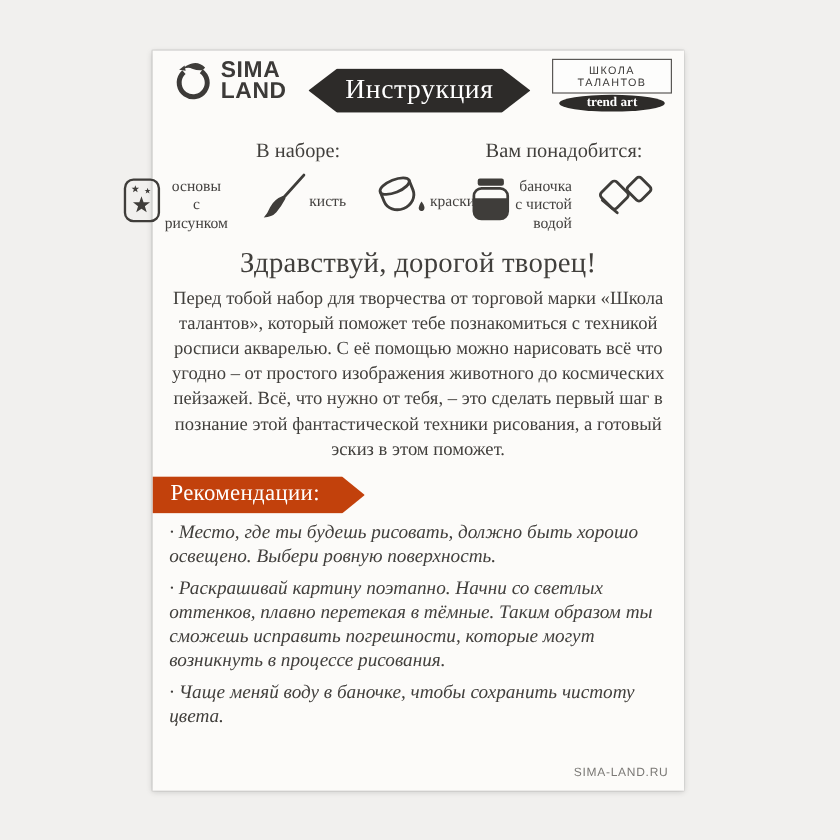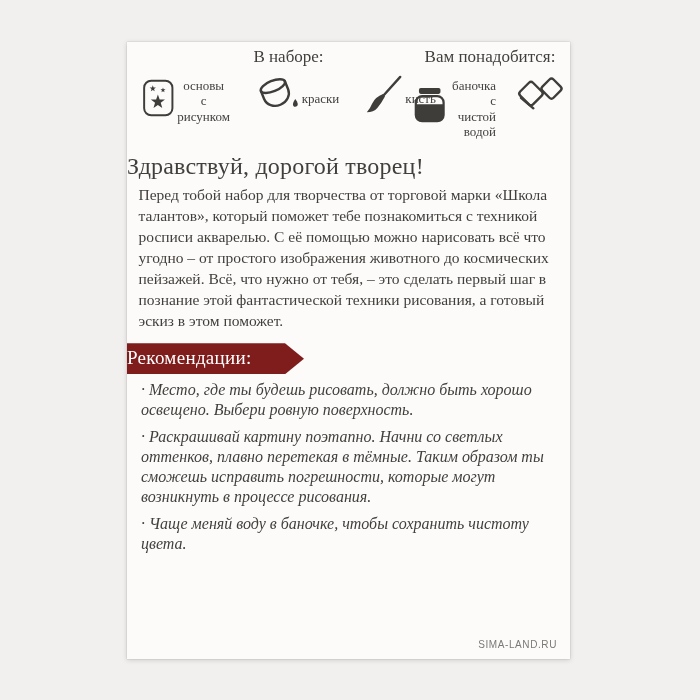--- a/index.html
+++ b/index.html
@@ -36,93 +36,111 @@
     background:#fdfdfc;
   }
   .school-sub {
     margin:1px auto 0; width:88px; height:14px; background:#2d2b29; color:#fff;
     font-size:11px; line-height:13px; font-weight:bold;
     border-radius:50% / 100%;
     border-top-left-radius:50% 50%; border-top-right-radius:50% 50%;
     border-bottom-left-radius:50% 50%; border-bottom-right-radius:50% 50%;
   }
   
-  .kit-row { display:flex; margin-top:5px;padding-left:40px; }
+  .kit-row { display:flex; margin-top:16px; }
   .kit-col { text-align:center; }
   .kit-col.left  { width:243px; }
   .kit-col.right { width:200px; }
   .kit-title { font-size:17px; margin-bottom:6px; }
   .icons { display:flex; justify-content:center; align-items:flex-start; }
   .kit-col.left  .icons { gap:24px; }
   .kit-col.right .icons { gap:16px;text-align:right; }
   figure { margin:0; display:flex; flex-direction:row; align-items:center; }
   figure svg { display:block; }
   figcaption {
     margin-top:5px; font-size:13px; line-height:1.18; white-space:pre-line; color:#444240;
   }
   
-  .intro { margin-top:14px; }
+  .intro { text-align:center; margin-top:14px; }
   .intro h1 { margin:0; font-size:24px; font-weight:normal; letter-spacing:0.2px; }
   .intro p  { margin:4px auto 0; width:420px; font-size:15.5px; line-height:21px; }
   
   .rec-banner {
-    margin-top:12px; width:177px; height:31px; background:#7f1d1d; color:#fff;
-    font-size:19px; line-height:30px; letter-spacing:0.3px;
+    margin-top:12px; width:177px; height:31px; background:#c2410c; color:#fff;
+    font-size:19px; line-height:30px; padding-left:15px; letter-spacing:0.3px;
     clip-path:polygon(0 0, calc(100% - 19px) 0, 100% 50%, calc(100% - 19px) 100%, 0 100%);
   }
   .bullets { padding:6px 14px 0 14px; }
   .bullets p { margin:0 0 7px 0; font-size:16px; line-height:20px;font-style:italic; }
   .bullets .b { margin-right:4px; }
   .bullets p:nth-child(2) { }
   .bullets p:nth-child(3) { margin-bottom:9px; }
   .site {
     position:absolute; right:13px; bottom:9px;
     font-family:"Liberation Sans", sans-serif; font-size:10px; letter-spacing:0.6px; color:#7b7976;
   }
   .ink-stroke { stroke:#3f3d3a; fill:none; stroke-width:2.5; stroke-linecap:round; stroke-linejoin:round; }
   .ink-fill { fill:#3f3d3a; stroke:none; }
 </style>
 </head>
 <body>
 
 <div class="card">
 
+  <div class="hdr">
+    <div class="brand">
+      <svg width="36" height="36" viewBox="0 0 40 40">
+        <circle cx="20" cy="21" r="13" fill="none" stroke="#3c3a38" stroke-width="4.6" stroke-dasharray="64 18" transform="rotate(-55 20 21)"></circle>
+        <path d="M31,7 Q25,1 18,3.5 Q13,5 11,8 Q16,6.5 19,8 Q24,10 28,9.5 Q30,9 31,7 Z" class="ink-fill"></path>
+        <path d="M12,5 L7,9 L13,10 Z" class="ink-fill"></path>
+      </svg>
+      <div class="brand-text">SIMA
+LAND</div>
+    </div>
+
+    <div class="instr-banner">Инструкция</div>
+
+    <div class="school">
+      <div class="school-box">ШКОЛА ТАЛАНТОВ</div>
+      <div class="school-sub">trend art</div>
+    </div>
+  </div>
 
   <div class="kit-row">
     <div class="kit-col left">
       <div class="kit-title">В наборе:</div>
       <div class="icons">
         <figure>
           <svg width="38" height="46" viewBox="0 0 44 52">
             <rect x="4" y="4" width="36" height="44" rx="9" class="ink-stroke" stroke-width="3"></rect>
             <g class="ink-fill">
               <polygon transform="translate(15,14) scale(0.42)" points="0,-10 2.35,-3.24 9.51,-3.09 3.8,1.24 5.88,8.09 0,4 -5.88,8.09 -3.8,1.24 -9.51,-3.09 -2.35,-3.24"></polygon>
               <polygon transform="translate(28,16) scale(0.34)" points="0,-10 2.35,-3.24 9.51,-3.09 3.8,1.24 5.88,8.09 0,4 -5.88,8.09 -3.8,1.24 -9.51,-3.09 -2.35,-3.24"></polygon>
               <polygon transform="translate(21.5,31) scale(0.95)" points="0,-10 2.35,-3.24 9.51,-3.09 3.8,1.24 5.88,8.09 0,4 -5.88,8.09 -3.8,1.24 -9.51,-3.09 -2.35,-3.24"></polygon>
             </g>
           </svg>
           <figcaption>основы
 с рисунком</figcaption>
         </figure>
         <figure>
+          <svg width="42" height="46" viewBox="0 0 44 48">
+            <path d="M39,4 L21,24" class="ink-stroke" stroke-width="3.6"></path>
+            <path d="M21,22 Q13,25 9.5,32 Q7.5,37 4,41 Q11,41 15,36.5 Q19,32 23,24.5 Z" class="ink-fill"></path>
+          </svg>
+          <figcaption>кисть</figcaption>
+        </figure>
+        <figure>
           <svg width="46" height="46" viewBox="0 0 48 48">
             <g transform="rotate(-22 21 22)">
               <ellipse cx="21" cy="13" rx="13.5" ry="5.5" class="ink-stroke"></ellipse>
               <path d="M7.5,13 L7.5,22 A13.5,12 0 0 0 34.5,22 L34.5,13" class="ink-stroke"></path>
             </g>
             <path d="M41,27 C43.5,30.5 44.5,33 42.5,34.8 C40.5,36.2 38,34.5 38.6,32 C39.2,29.8 40,28.4 41,27 Z" class="ink-fill"></path>
           </svg>
           <figcaption>краски</figcaption>
-        </figure>
-        <figure>
-          <svg width="42" height="46" viewBox="0 0 44 48">
-            <path d="M39,4 L21,24" class="ink-stroke" stroke-width="3.6"></path>
-            <path d="M21,22 Q13,25 9.5,32 Q7.5,37 4,41 Q11,41 15,36.5 Q19,32 23,24.5 Z" class="ink-fill"></path>
-          </svg>
-          <figcaption>кисть</figcaption>
         </figure>
       </div>
     </div>
 
     <div class="kit-col right">
       <div class="kit-title">Вам понадобится:</div>
       <div class="icons">
         <figure>
           <svg width="40" height="42" viewBox="0 0 44 46">
             <rect x="10" y="3" width="24" height="6.5" rx="2" class="ink-fill"></rect>

